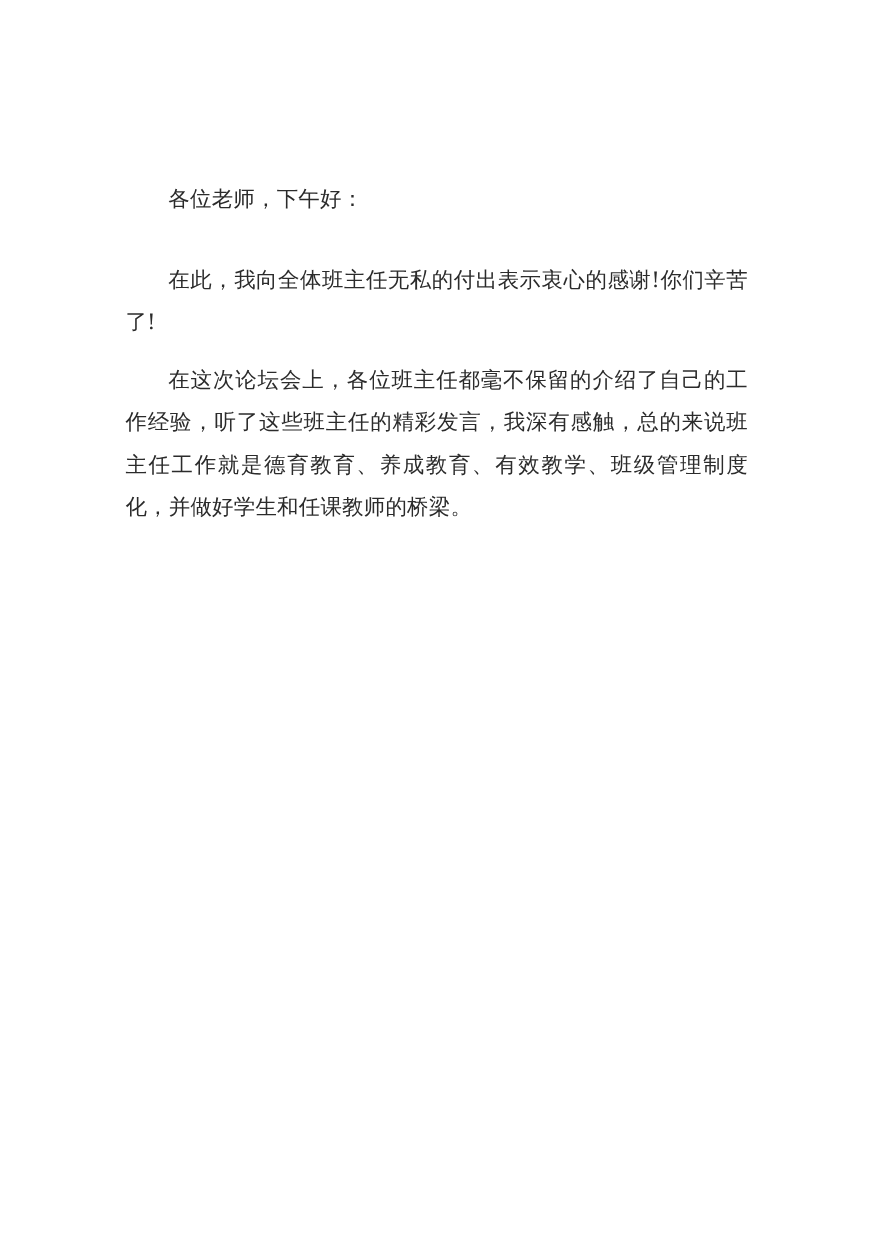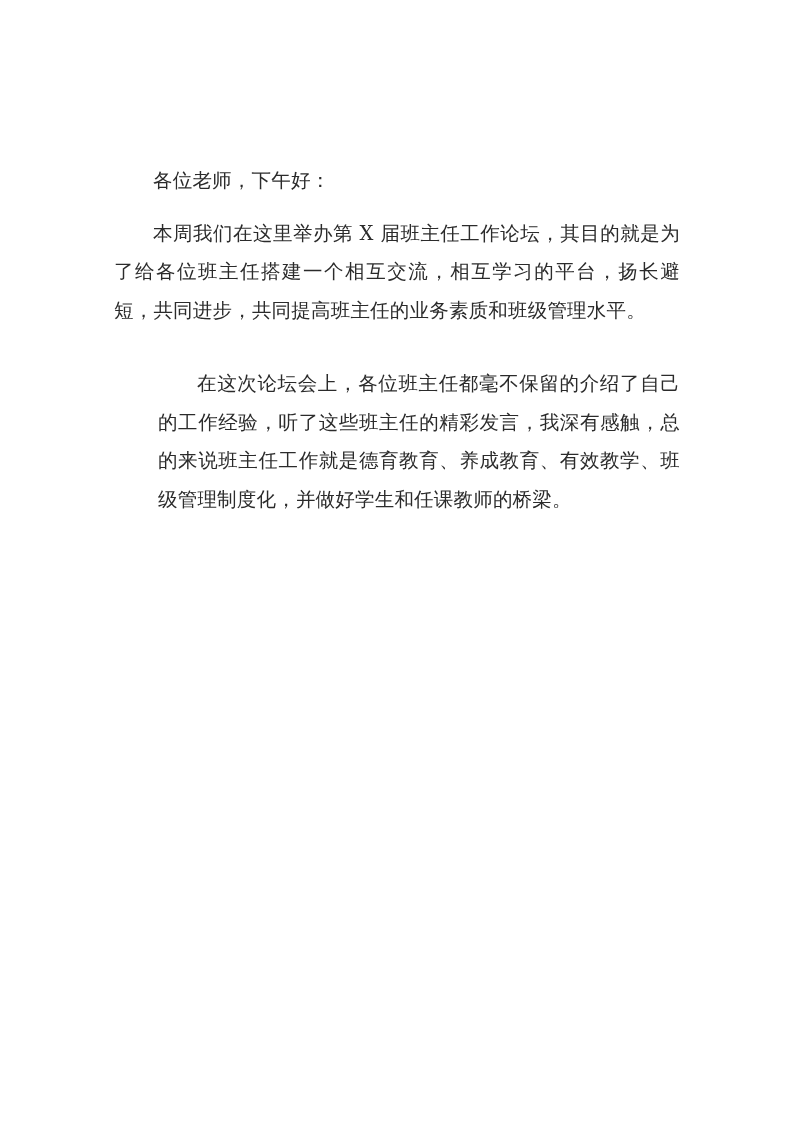--- a/index.html
+++ b/index.html
@@ -36,42 +36,41 @@
     text-align: justify;
     text-justify: inter-ideograph;
     letter-spacing: 0.2px;
     word-break: break-all;
     text-indent: 2em;
     -webkit-font-smoothing: antialiased;
   }
 
   .para:last-child {
     margin-bottom: 0;
-    margin-left: 44px;
   }
 
   
   .para-gap {
     height: 7px;
   }
 </style>
 </head>
 <body>
 
 <div class="page">
   <div class="doc-body">
 
     <p class="para">各位老师，下午好：</p>
     <div class="para-gap"></div>
 
-    <p class="para">本周我们在这里举办第 X 届班主任工作论坛，其目的就是为了给各位班主任搭建一个相互交流，相互学习的平台，扬长避短，共同进步，共同提高班主任的业务素质和班级管理水平。</p>
     <div class="para-gap"></div>
 
     <div class="para-gap"></div>
 
     <div class="para-gap"></div>
 
+    <p class="para">在此，我向全体班主任无私的付出表示衷心的感谢!你们辛苦了!</p>
     <div class="para-gap"></div>
 
     <p class="para">在这次论坛会上，各位班主任都毫不保留的介绍了自己的工作经验，听了这些班主任的精彩发言，我深有感触，总的来说班主任工作就是德育教育、养成教育、有效教学、班级管理制度化，并做好学生和任课教师的桥梁。</p>
 
   </div>
 </div>
 
 </body></html>

